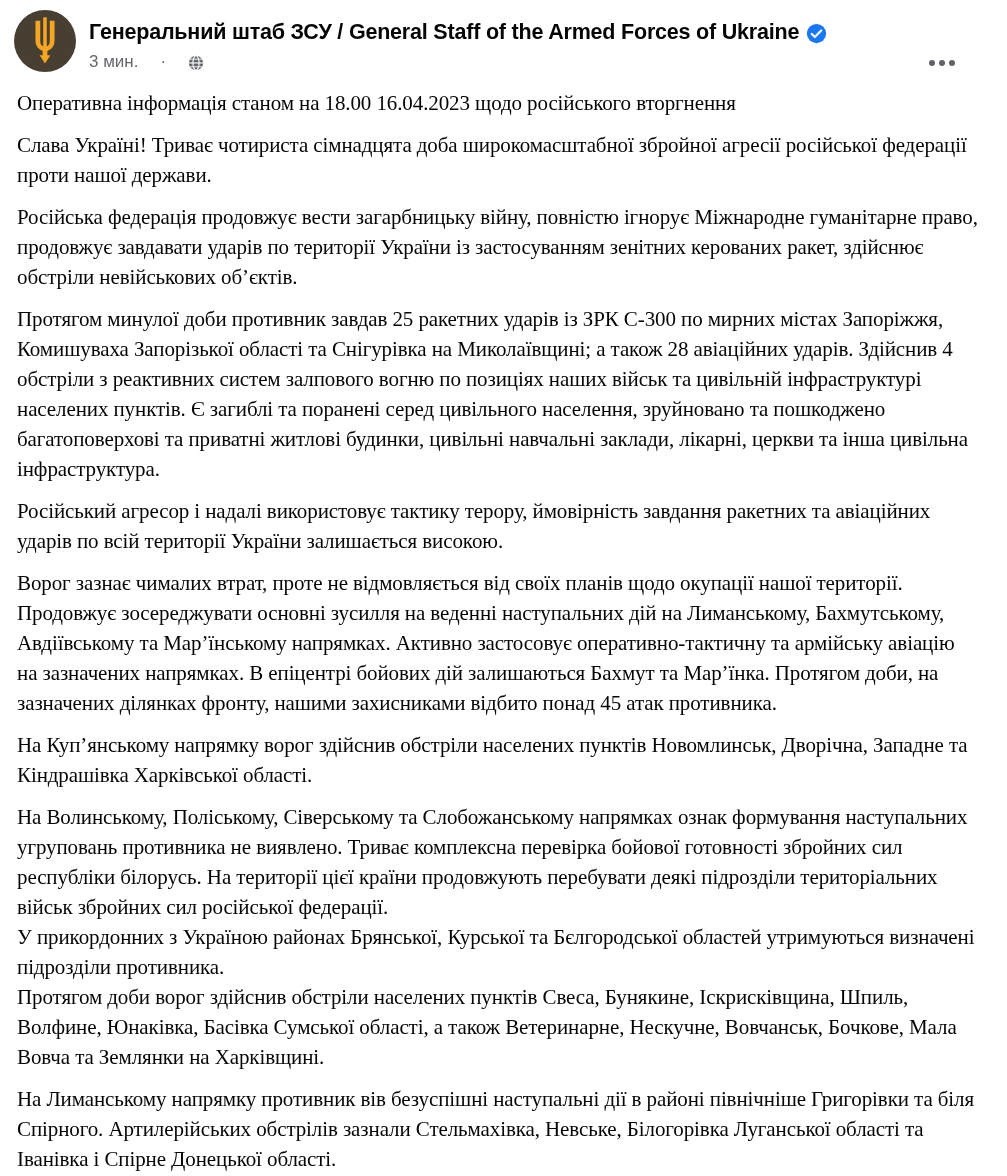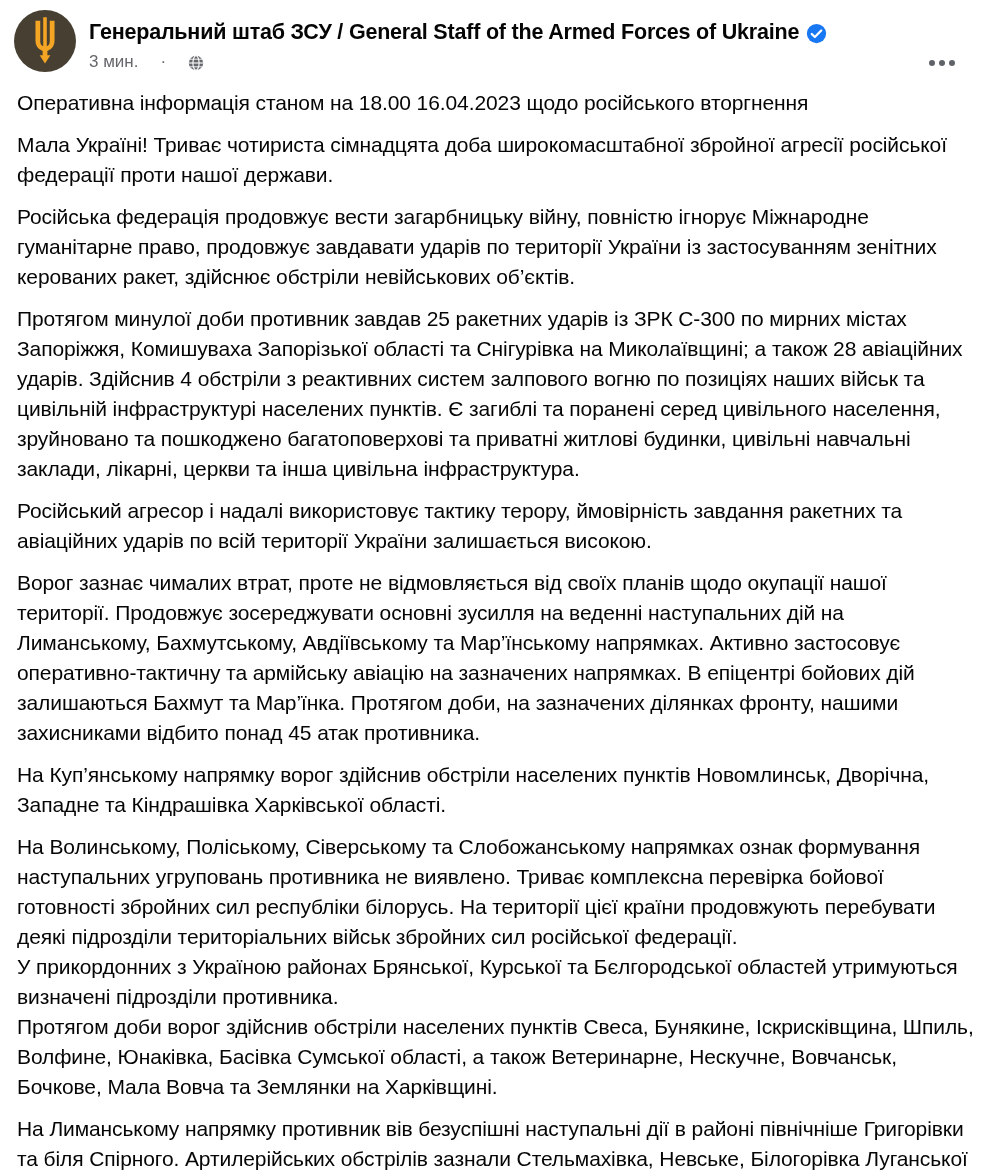--- a/index.html
+++ b/index.html
@@ -93,20 +93,21 @@
     padding: 0 17px;
     margin-top: 16px;
     font-size: 21px;
     line-height: 30px;
     color: #050505;
     letter-spacing: -0.1px;
   }
   .post-body p {
     margin: 0 12px 12px 0;
     white-space: pre-line;
+    font-family: Liberation Serif, serif;
   }
 </style>
 </head>
 <body>
 
 <div class="fb-post">
 
   <div class="post-header">
 
     <div class="avatar">
@@ -145,21 +146,21 @@
     <div class="more-btn">
       <span class="dot"></span>
       <span class="dot"></span>
       <span class="dot"></span>
     </div>
 
   </div>
 
   <div class="post-body">
     <p>Оперативна інформація станом на 18.00 16.04.2023 щодо російського вторгнення</p>
-    <p>Мала Україні! Триває чотириста сімнадцята доба широкомасштабної збройної агресії російської федерації проти нашої держави.</p>
+    <p>Слава Україні! Триває чотириста сімнадцята доба широкомасштабної збройної агресії російської федерації проти нашої держави.</p>
     <p>Російська федерація продовжує вести загарбницьку війну, повністю ігнорує Міжнародне гуманітарне право, продовжує завдавати ударів по території України із застосуванням зенітних керованих ракет, здійснює обстріли невійськових об’єктів.</p>
     <p>Протягом минулої доби противник завдав 25 ракетних ударів із ЗРК С-300 по мирних містах Запоріжжя, Комишуваха Запорізької області та Снігурівка на Миколаївщині; а також 28 авіаційних ударів. Здійснив 4 обстріли з реактивних систем залпового вогню по позиціях наших військ та цивільній інфраструктурі населених пунктів. Є загиблі та поранені серед цивільного населення, зруйновано та пошкоджено багатоповерхові та приватні житлові будинки, цивільні навчальні заклади, лікарні, церкви та інша цивільна інфраструктура.</p>
     <p>Російський агресор і надалі використовує тактику терору, ймовірність завдання ракетних та авіаційних ударів по всій території України залишається високою.</p>
     <p>Ворог зазнає чималих втрат, проте не відмовляється від своїх планів щодо окупації нашої території. Продовжує зосереджувати основні зусилля на веденні наступальних дій на Лиманському, Бахмутському, Авдіївському та Мар’їнському напрямках. Активно застосовує оперативно-тактичну та армійську авіацію на зазначених напрямках. В епіцентрі бойових дій залишаються Бахмут та Мар’їнка. Протягом доби, на зазначених ділянках фронту, нашими захисниками відбито понад 45 атак противника.</p>
     <p>На Куп’янському напрямку ворог здійснив обстріли населених пунктів Новомлинськ, Дворічна, Западне та Кіндрашівка Харківської області.</p>
     <p>На Волинському, Поліському, Сіверському та Слобожанському напрямках ознак формування наступальних угруповань противника не виявлено. Триває комплексна перевірка бойової готовності збройних сил республіки білорусь. На території цієї країни продовжують перебувати деякі підрозділи територіальних військ збройних сил російської федерації.
 У прикордонних з Україною районах Брянської, Курської та Бєлгородської областей утримуються визначені підрозділи противника.
 Протягом доби ворог здійснив обстріли населених пунктів Свеса, Бунякине, Іскрисківщина, Шпиль, Волфине, Юнаківка, Басівка Сумської області, а також Ветеринарне, Нескучне, Вовчанськ, Бочкове, Мала Вовча та Землянки на Харківщині.</p>
     <p>На Лиманському напрямку противник вів безуспішні наступальні дії в районі північніше Григорівки та біля Спірного. Артилерійських обстрілів зазнали Стельмахівка, Невське, Білогорівка Луганської області та Іванівка і Спірне Донецької області.</p>
   </div>

